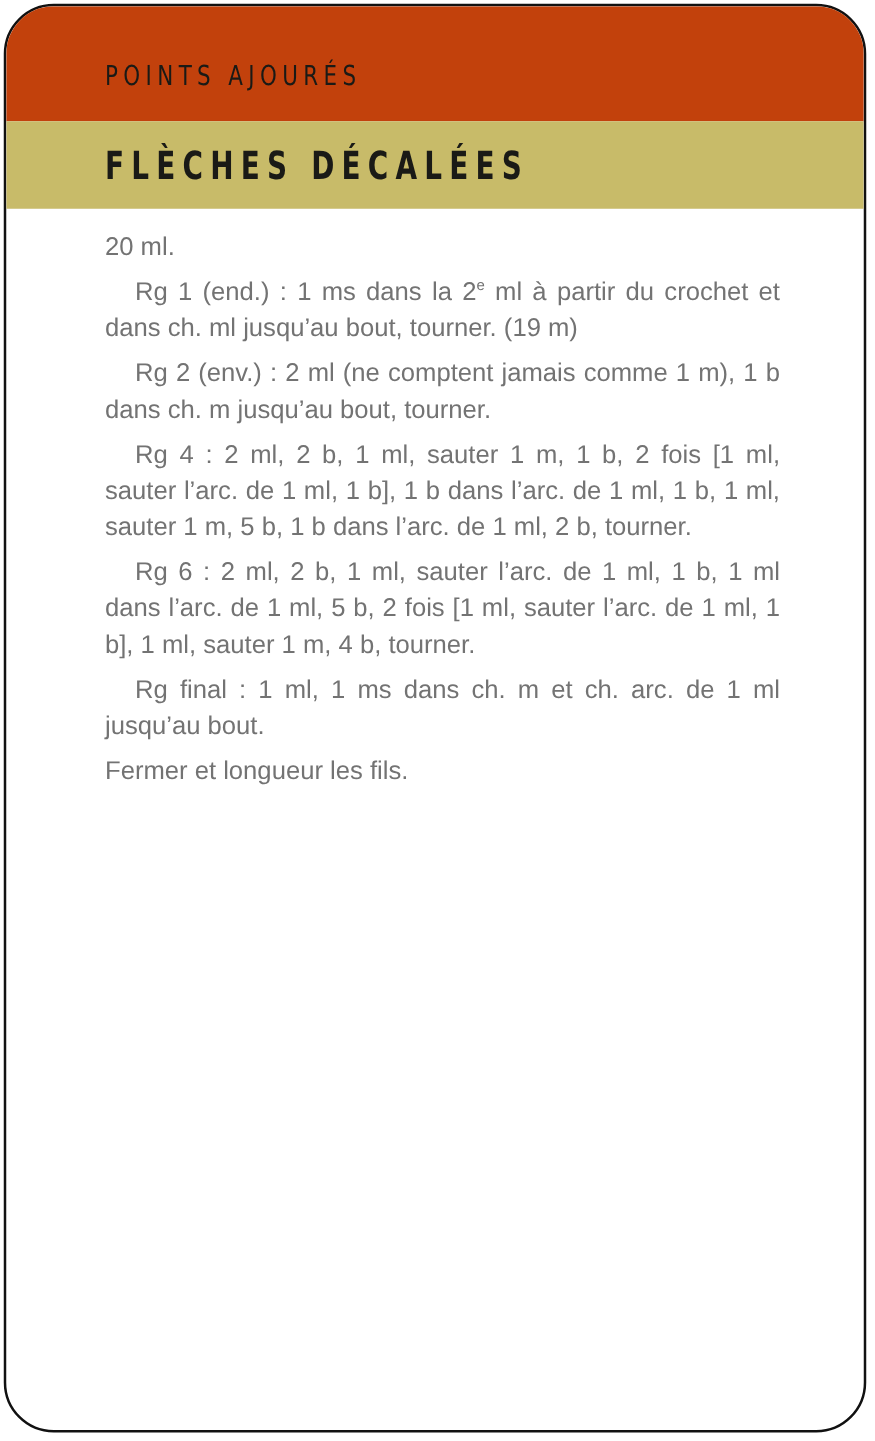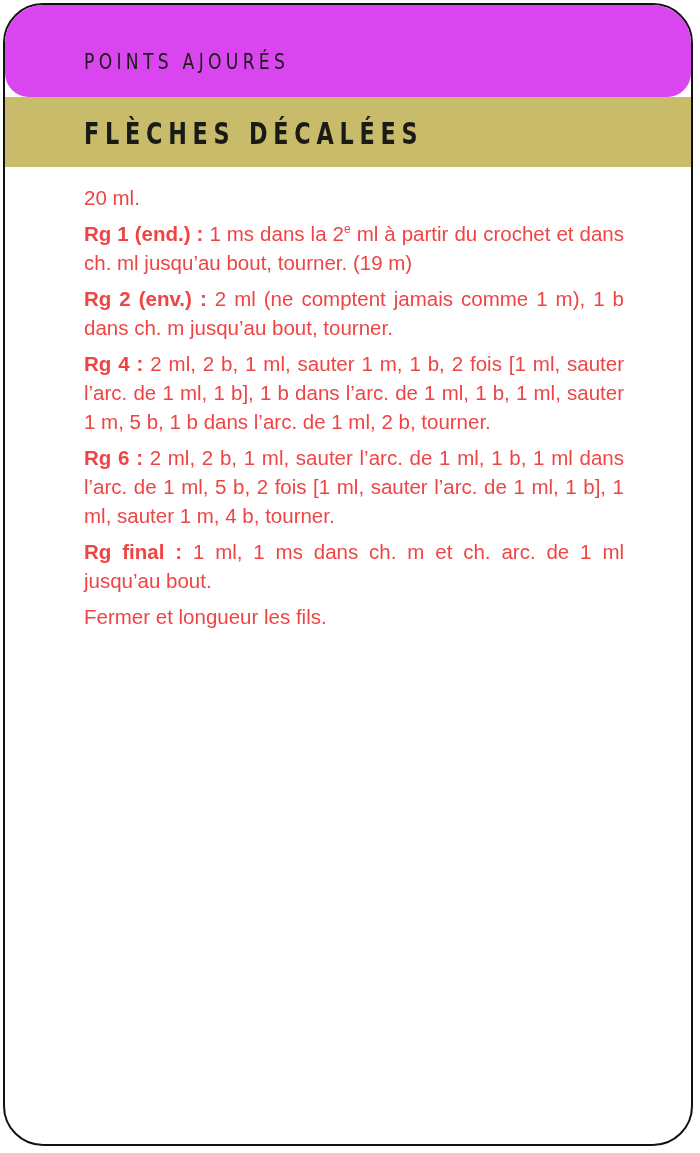--- a/index.html
+++ b/index.html
@@ -4,45 +4,44 @@
   <style>
     html, body { margin: 0; padding: 0; background: #ffffff; }
     body { width: 700px; height: 1153px; position: relative; overflow: hidden; }
     .card {
       position: absolute; left: 3px; top: 3px; width: 690px; height: 1143px;
       border: 2px solid #111; border-radius: 40px; overflow: hidden; background: #fff;
       box-sizing: border-box;
     }
     .band-top {
       position: absolute; left: 0; top: 0; right: 0; height: 92px;
-      background: #d946ef;
-      border-radius: 24px;
+      background: #c2410c;
     }
     .band-sub {
       position: absolute; left: 0; top: 92px; right: 0; height: 70px;
       background: #c8bb69;
     }
     .category {
       position: absolute; left: 79px; top: 44px;
       font-family: "DejaVu Sans", sans-serif; font-size: 22px; letter-spacing: 5.5px;
       color: #1a1a16; transform: scaleX(0.78); transform-origin: left center;
       font-weight: normal;
     }
     .title {
       position: absolute; left: 79px; top: 110px;
       font-family: "DejaVu Sans", sans-serif; font-size: 31px; letter-spacing: 8px;
       font-weight: bold; color: #1a1a16; transform: scaleX(0.72); transform-origin: left center;
     }
     .content {
       position: absolute; left: 79px; top: 178px; width: 540px;
       font-family: "Liberation Sans", sans-serif; font-size: 20.5px; line-height: 29px;
-      color: #ef4444; text-align: justify;
+      color: #737373; text-align: justify;
     }
     .content p { margin: 0 0 7px 0; }
-    .content b { font-weight: bold; }
+    .content b { font-weight: normal; margin-left: 24px; }
     sup { font-size: 12px; line-height: 0; }
   </style>
 </head>
 <body>
 
 <div class="card">
   <div class="band-top">
     <div class="category">POINTS AJOURÉS</div>
   </div>
   <div class="band-sub"></div>

